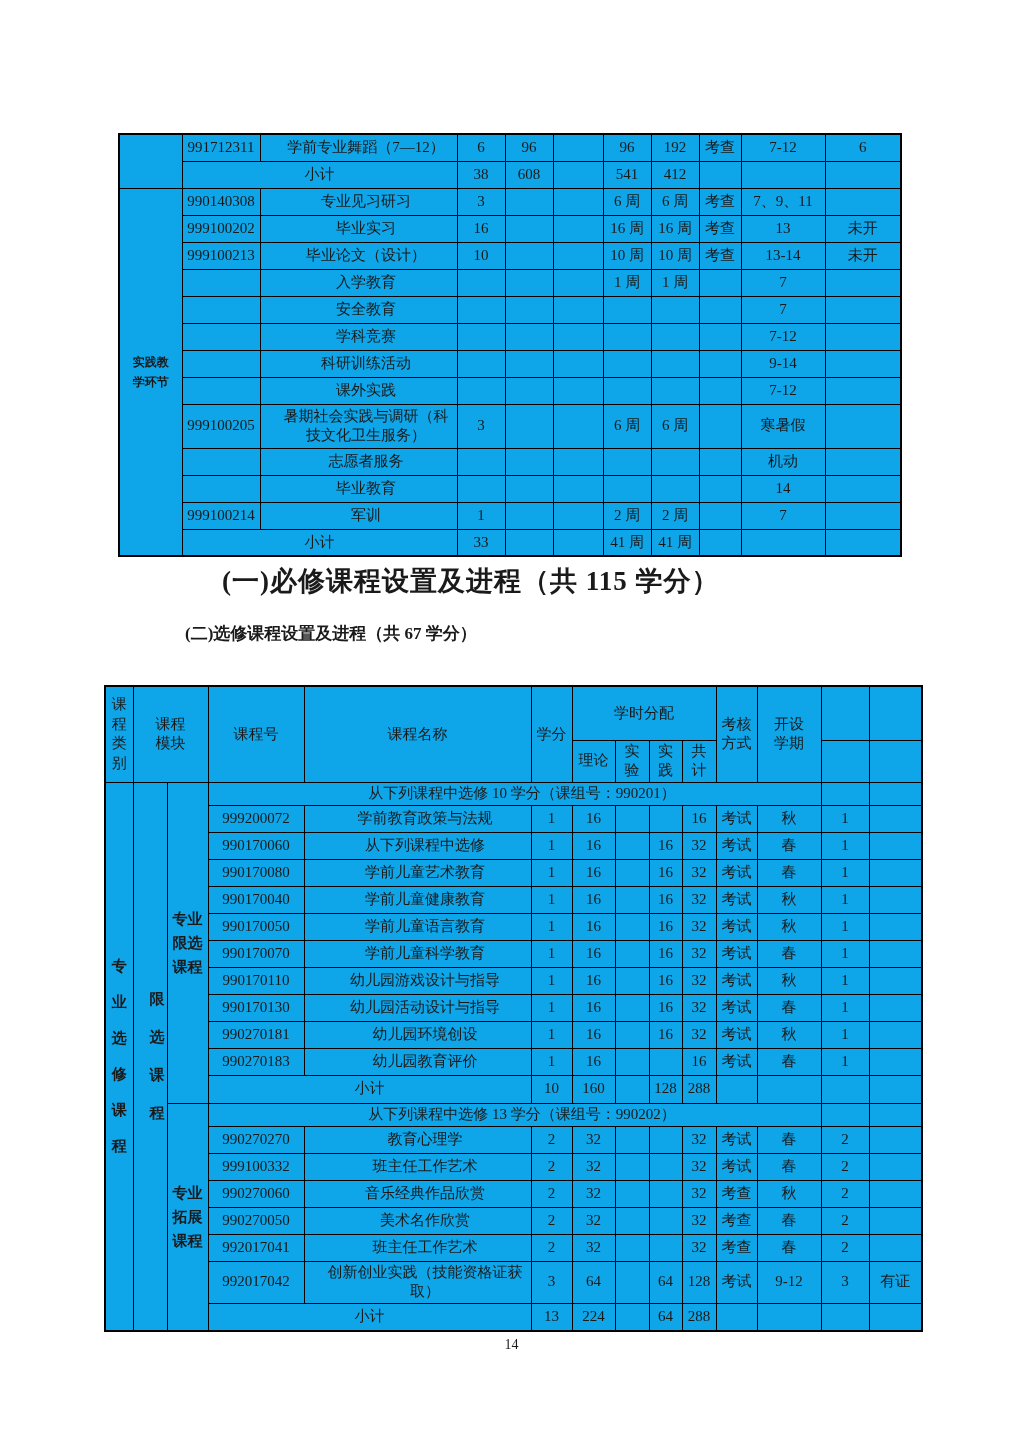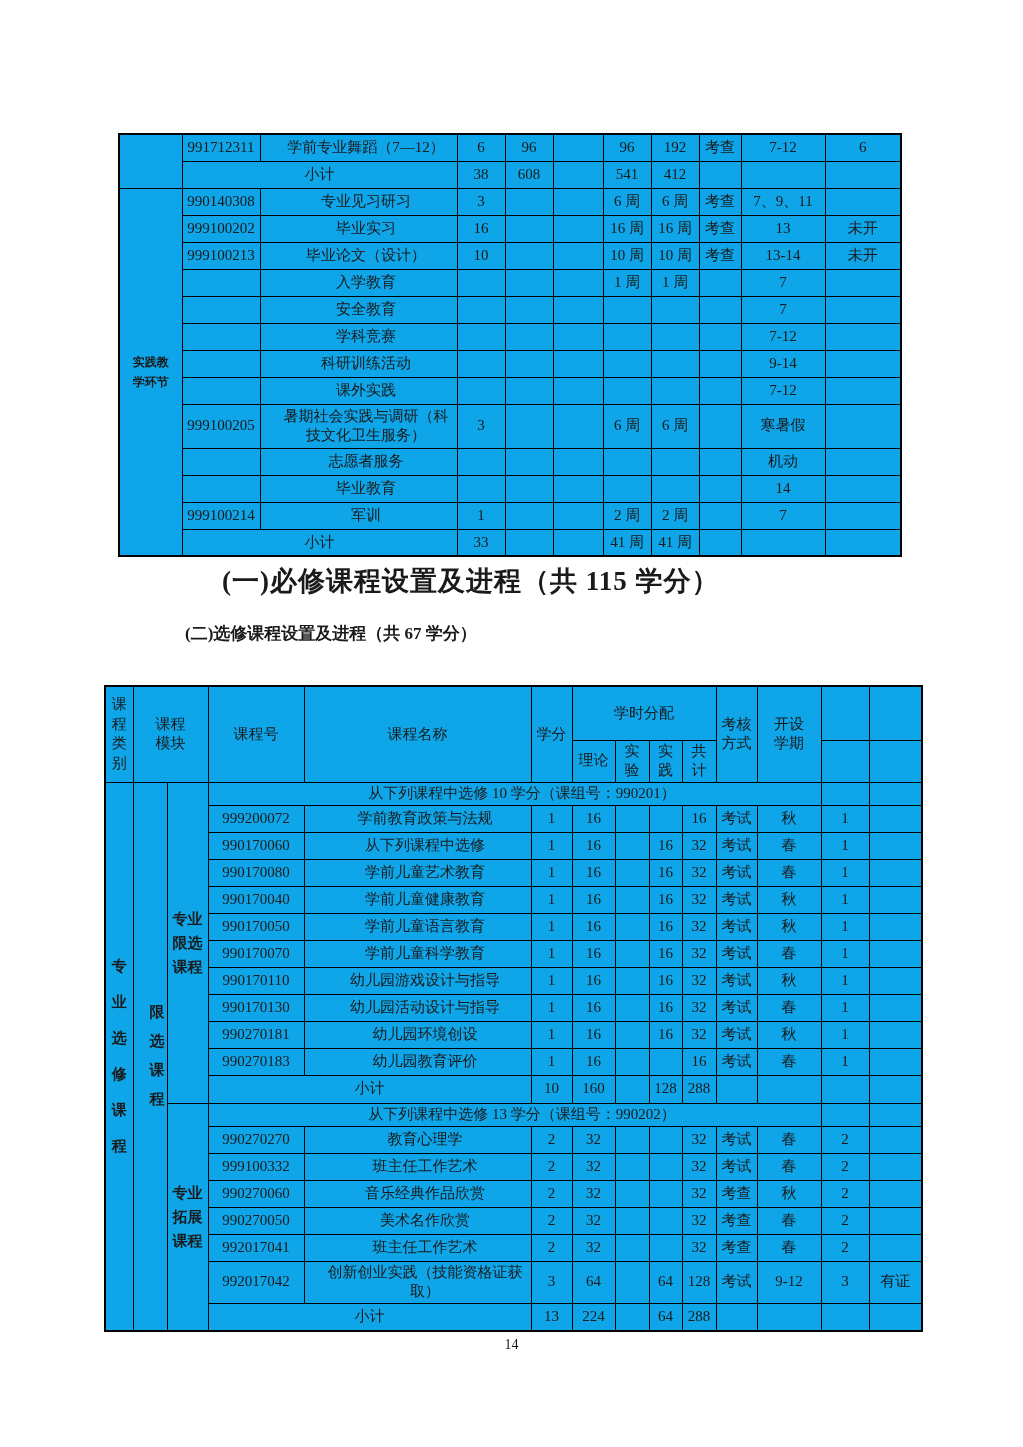--- a/index.html
+++ b/index.html
@@ -14,21 +14,21 @@
     border:1px solid #000;font-size:15px;text-align:center;vertical-align:middle;
     padding:1px 2px;overflow:hidden;line-height:1.3;white-space:pre-line;
   }
   td.l{text-align:center;padding-left:17px;}
   #t1{left:118px;top:120px;width:782px;}
   #t2{left:104px;top:672px;width:817px;}
   #t1 tr{height:27px;}
   #t1 tr.tall{height:44px;}
   td.sec{font-weight:bold;font-size:12px;line-height:20px;}
   td.vcat{font-weight:bold;line-height:36px;padding:4px;}
-  td.vmod{font-weight:bold;line-height:29px;padding:16px;}
+  td.vmod{font-weight:bold;line-height:38px;padding:16px;}
   td.vgrp{font-weight:bold;line-height:24px;padding:0;text-align:center;}
   #t2 tr.hr1{height:54px;}
   #t2 tr.hr2{height:35px;}
   #t2 tr.lbl{height:23px;}
   #t2 tr.crs{height:27px;}
   #t2 tr.sub{height:28px;}
   .heading1{
     position:absolute;left:185px;top:563px;font-size:27px;font-weight:bold;
     letter-spacing:1px;white-space:nowrap;margin-left:37px;
   }

